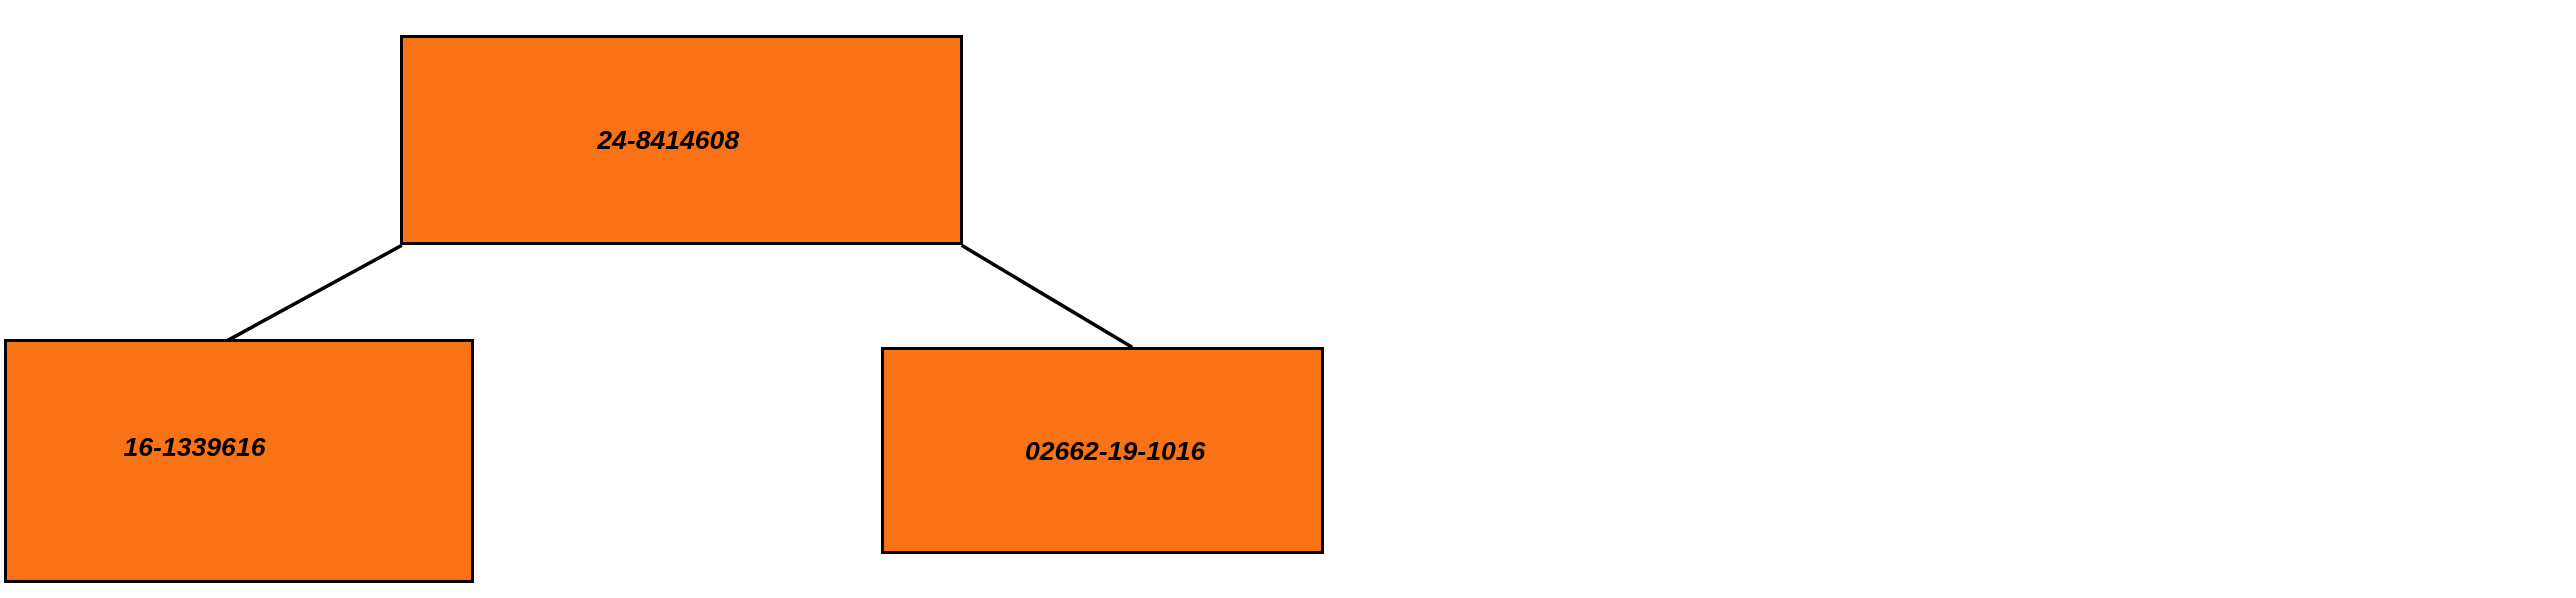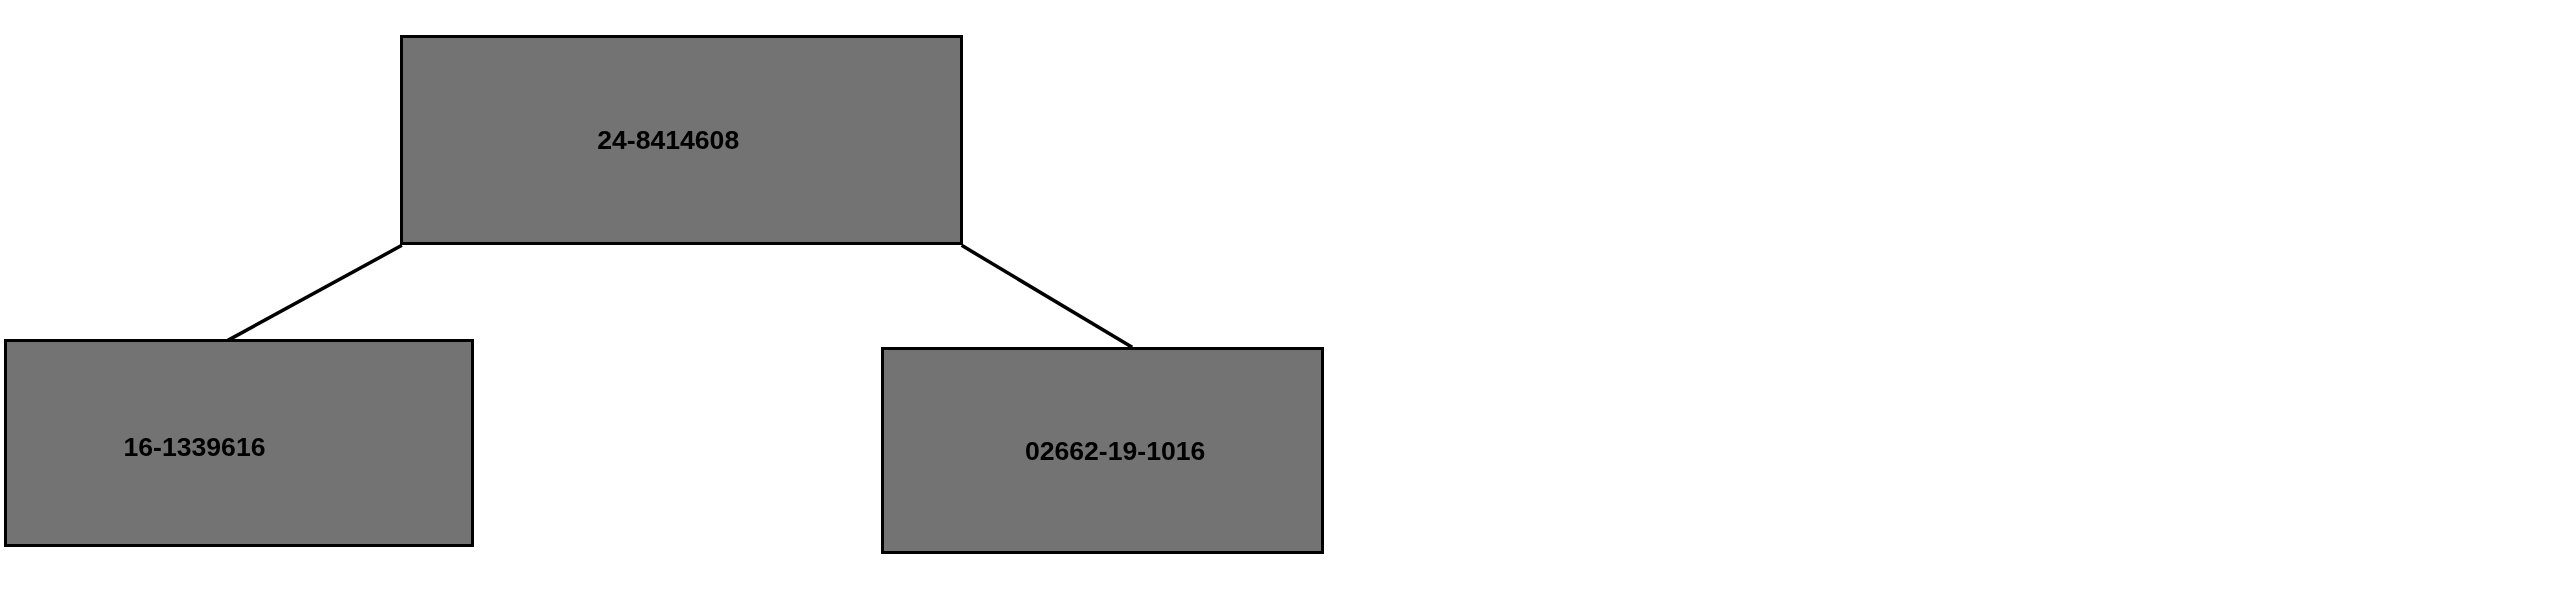--- a/index.html
+++ b/index.html
@@ -29,23 +29,24 @@
     width: 2576px;
     height: 599px;
     z-index: 1;
   }
 
   
   .node {
     position: absolute;
     z-index: 2;
     box-sizing: border-box;
-    background: #737373;
+    background: #f97316;
     border: 3.5px solid #000000;
     display: block;
+    font-style: italic;
   }
 
   .node-label {
     position: absolute;
     left: 0;
     width: 100%;
     text-align: center;
     color: #000000;
     font-weight: bold;
     font-size: 26.6px;
@@ -64,21 +65,21 @@
   }
   #node-root .node-label {
     top: 89px;
     transform: translateX(-13.3px);
   }
 
   #node-child-left {
     left: 3.5px;
     top: 339px;
     width: 470px;
-    height: 208px;
+    height: 244px;
   }
   #node-child-left .node-label {
     top: 92px;
     transform: translateX(-44px);
   }
 
   #node-child-right {
     left: 881px;
     top: 347px;
     width: 443px;

